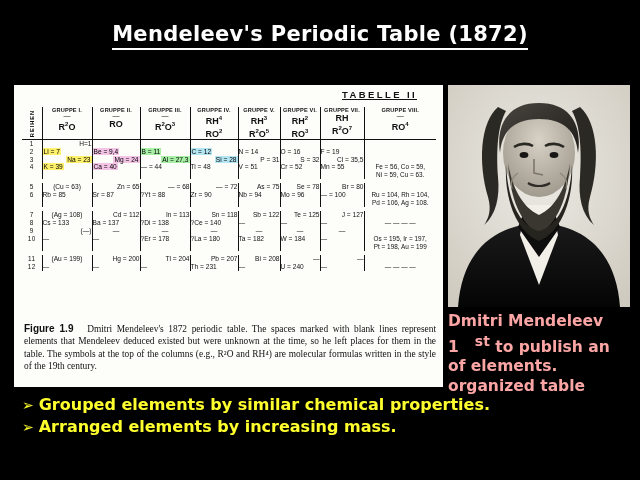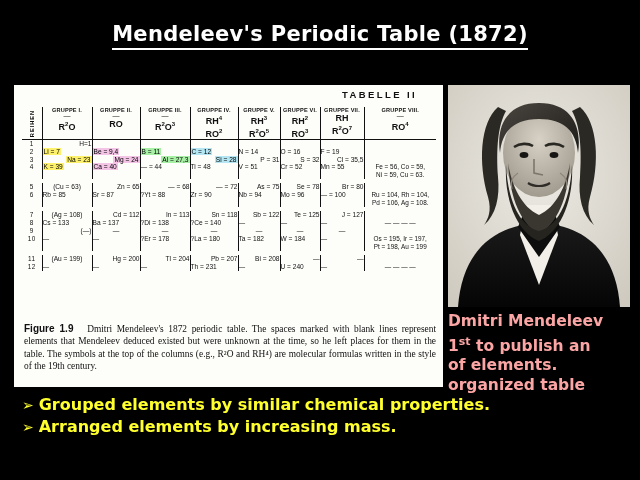--- a/index.html
+++ b/index.html
@@ -15,21 +15,21 @@
   #title span{border-bottom:2px solid #fff;padding-bottom:2px;}
 
   
   #figpanel{
     position:absolute;left:14px;top:85px;width:429px;height:302px;
     background:#fdfdfa;overflow:hidden;
   }
   #tabelle{
     position:absolute;right:26px;top:4px;
     font-family:"Liberation Sans",sans-serif;
-    font-size:9.5px;font-weight:700;letter-spacing:2.4px;color:#111;
+    font-size:9.5px;font-weight:700;letter-spacing:2.4px;color:#111;text-decoration:underline;
   }
 
   table.pt{
     position:absolute;left:8px;top:22px;width:414px;
     border-collapse:collapse;table-layout:fixed;
     font-family:"Liberation Sans",sans-serif;color:#111;
   }
   table.pt td,table.pt th{padding:0;vertical-align:top;}
 
   .hdrrow th{
@@ -86,21 +86,21 @@
     position:absolute;left:448px;top:85px;width:182px;height:222px;
     background:#dedad2;overflow:hidden;
   }
   #portrait svg{display:block;width:100%;height:100%;}
 
   #ptext{
     position:absolute;left:448px;top:312px;width:190px;
     color:#fca5a5;font-family:"DejaVu Sans",sans-serif;
     font-size:15.5px;line-height:19.5px;font-weight:700;
   }
-  #ptext sup{font-size:11px;}
+  #ptext sup{font-size:14px;margin-left:16px;}
 
   
   #bullets{
     position:absolute;left:22px;top:394px;width:614px;
     color:#ffff2e;font-family:"DejaVu Sans",sans-serif;
     font-size:16px;line-height:22px;font-weight:700;
   }
   .bullet{display:flex;align-items:baseline;gap:5px;}
   .arrow{font-size:14px;line-height:22px;}
 </style>

